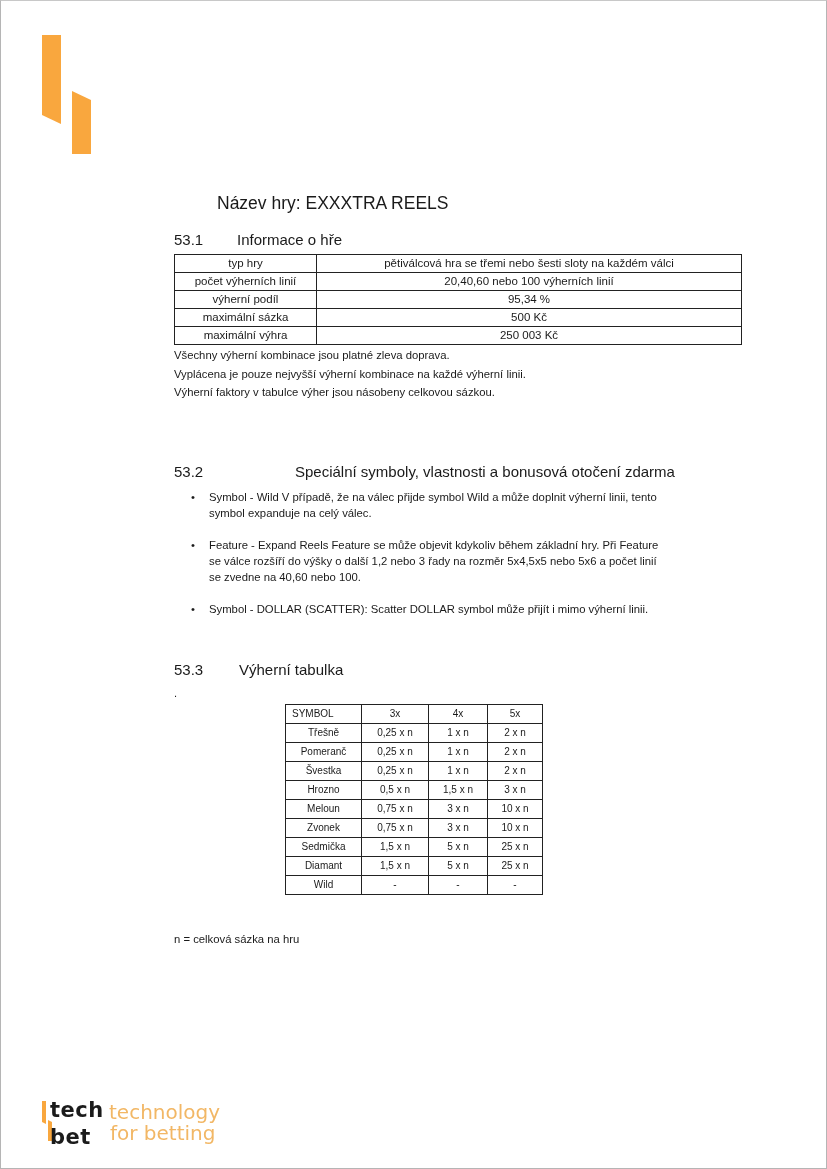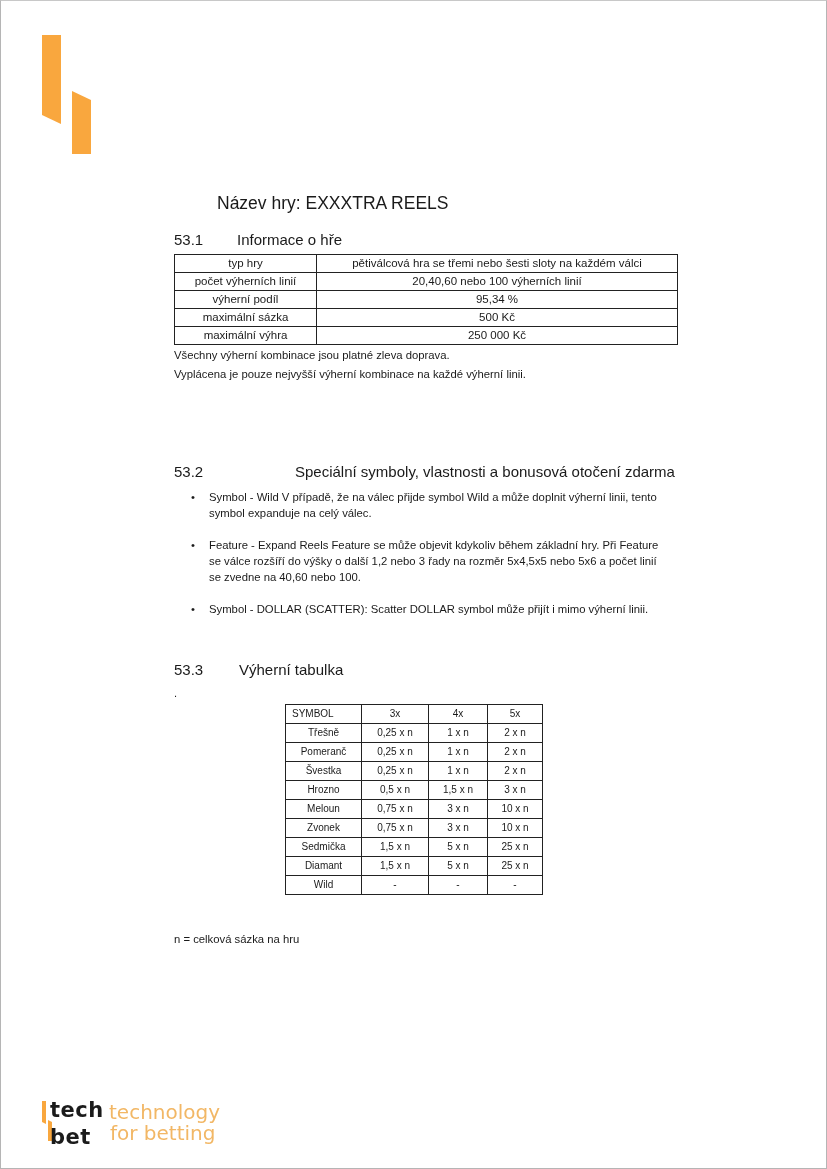--- a/index.html
+++ b/index.html
@@ -6,21 +6,21 @@
   body { width: 827px; height: 1169px; position: relative; overflow: hidden;
          font-family: "Liberation Sans", "DejaVu Sans", sans-serif; color: #1a1a1a; }
   .page { position: absolute; left: 0; top: 0; width: 825px; height: 1167px;
           border: 1px solid #b5b5b5; border-top-color: #c8c8c8; box-sizing: content-box; }
   .doc-title { position: absolute; left: 216px; top: 192px; font-size: 17.5px; margin: 0; font-weight: normal; }
   .sec-head { position: absolute; font-size: 15px; margin: 0; font-weight: normal; }
   .sec-head .num { position: absolute; left: 0; top: 0; }
   .sec-head .lbl { position: absolute; top: 0; white-space: nowrap; }
   table { border-collapse: collapse; position: absolute; }
   td { border: 1px solid #222; padding: 0; text-align: center; font-size: 11.5px; line-height: 17px; white-space: nowrap; }
-  .info-table { left: 173px; top: 253px; width: 504px; }
+  .info-table { left: 173px; top: 253px; width: 568px; }
   .info-table td { height: 17px; }
   .info-table td.k { width: 141px; }
   .para { position: absolute; left: 173px; font-size: 11.3px; line-height: 18.5px; }
   .para div { white-space: nowrap; }
   ul.bullets { position: absolute; left: 190px; top: 488px; width: 480px; margin: 0; padding: 0; list-style: none; font-size: 11.3px; line-height: 16px; }
   ul.bullets li { position: relative; padding-left: 18px; margin-bottom: 16px; }
   ul.bullets li .dot { position: absolute; left: 0; top: 0; }
   .pay-table { left: 284px; top: 703px; }
   .pay-table td { height: 18px; line-height: 18px; font-size: 10px; }
   .pay-table td.c0 { width: 75px; }
@@ -64,28 +64,29 @@
         <tr>
           <td class="k">výherní podíl</td>
           <td>95,34 %</td>
         </tr>
         <tr>
           <td class="k">maximální sázka</td>
           <td>500 Kč</td>
         </tr>
         <tr>
           <td class="k">maximální výhra</td>
-          <td>250 000 Kč</td>
+          <td>250 003 Kč</td>
         </tr>
       </tbody>
   </table>
 
   <div class="para" style="top:345px;" id="notes">
       <div>Všechny výherní kombinace jsou platné zleva doprava.</div>
       <div>Vyplácena je pouze nejvyšší výherní kombinace na každé výherní linii.</div>
+      <div>Výherní faktory v tabulce výher jsou násobeny celkovou sázkou.</div>
     </div>
 
   <div class="sec-head" style="left:173px;top:462px;">
     <span class="num">53.2</span>
     <span class="lbl" style="left:121px;">Speciální symboly, vlastnosti a bonusová otočení zdarma</span>
   </div>
 
   <ul class="bullets" id="bullets">
       <li><span class="dot">•</span><span>Symbol - Wild V případě, že na válec přijde symbol Wild a může doplnit výherní linii, tento symbol expanduje na celý válec.</span></li>
       <li><span class="dot">•</span><span>Feature - Expand Reels Feature se může objevit kdykoliv během základní hry. Při Feature se válce rozšíří do výšky o další 1,2 nebo 3 řady na rozměr 5x4,5x5 nebo 5x6 a počet linií se zvedne na 40,60 nebo 100.</span></li>

